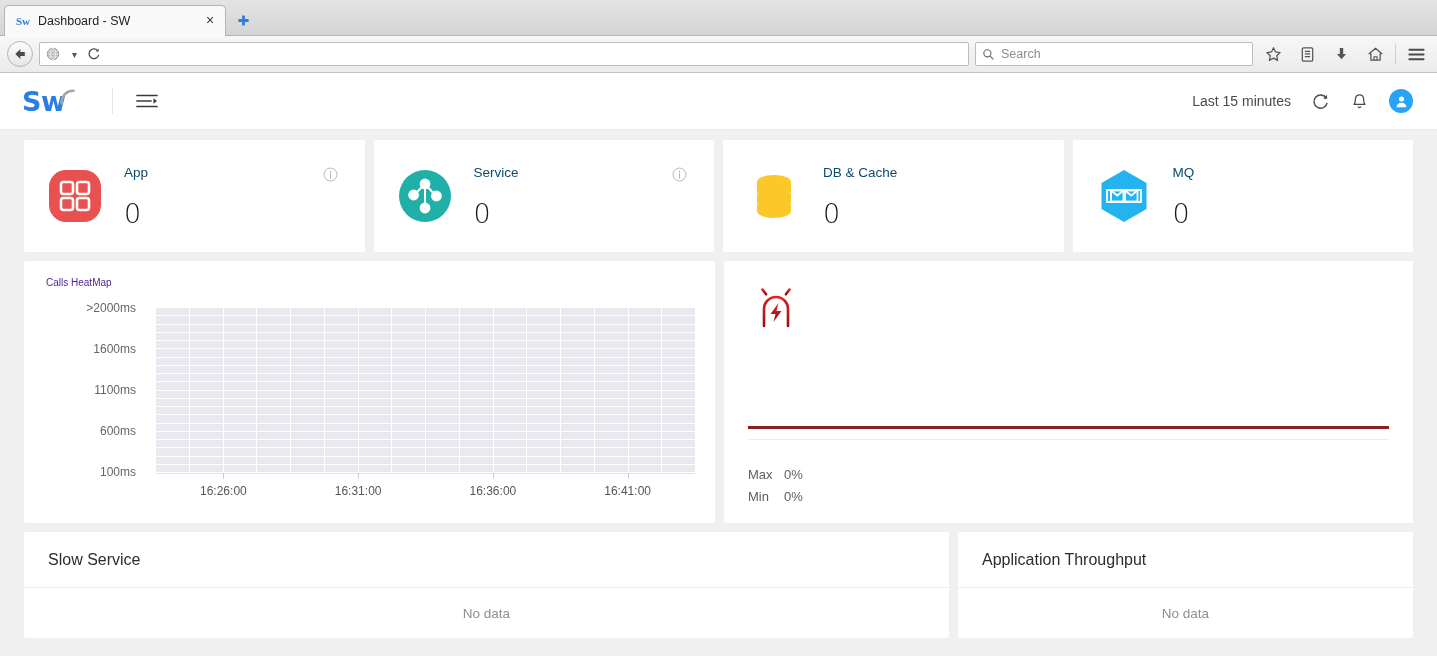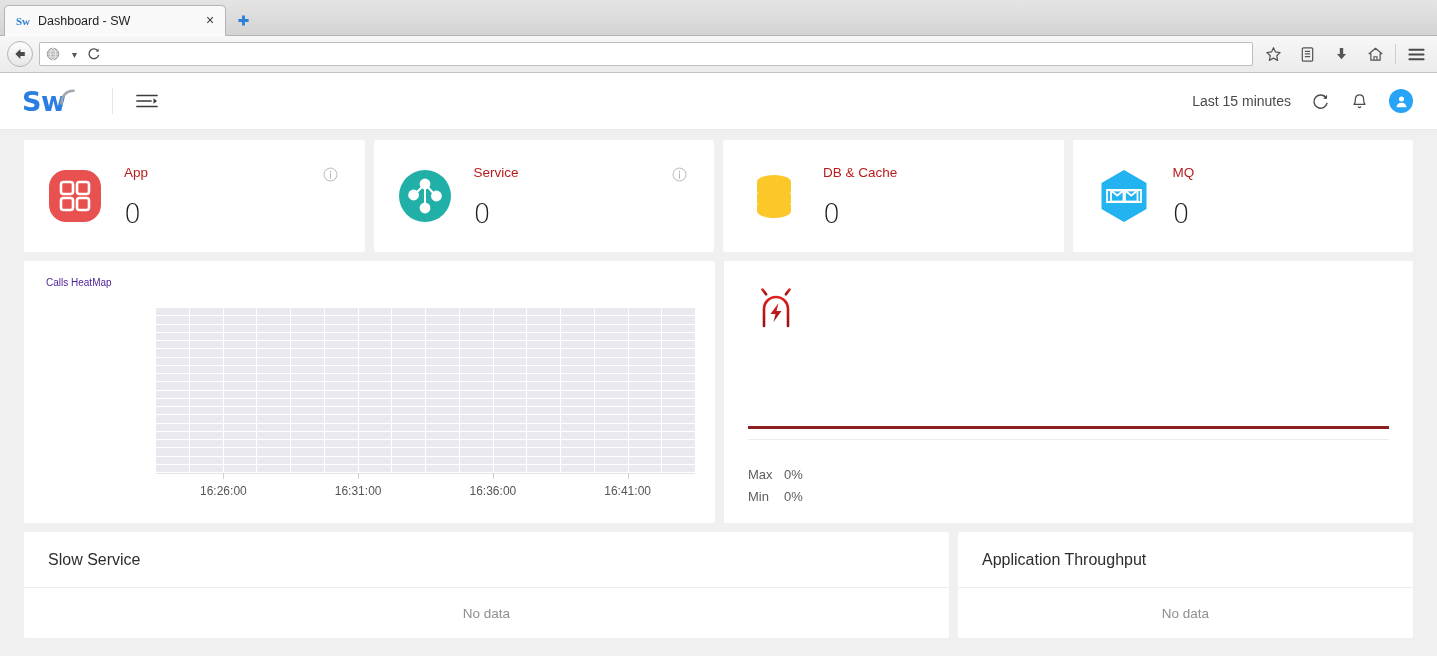--- a/index.html
+++ b/index.html
@@ -136,21 +136,21 @@
   .card { background: #fff; border-radius: 2px; }
 
   .stat-card {
     flex: 1; height: 112px;
     display: flex; align-items: center;
     padding: 0 20px 0 24px;
     position: relative;
   }
   .stat-icon { flex: none; width: 54px; height: 54px; margin-right: 22px; }
   .stat-body { flex: 1; padding-top: 2px; }
-  .stat-label { font-size: 13.5px; color: #b91c1c; margin-bottom: 18px; }
+  .stat-label { font-size: 13.5px; color: #0c4a6e; margin-bottom: 18px; }
   .stat-value {
     font-size: 27px; color: #1c1c1c; line-height: 1.15;
     font-family: "DejaVu Sans", sans-serif; font-weight: 300;
   }
   .info-icon { position: absolute; top: 27px; right: 27px; cursor: pointer; }
 
   .heat-card { width: 691px; flex: none; height: 262px; padding: 16px 10px 0 22px; }
   .panel-title { font-size: 10px; color: #4c1d95; }
   .heat-wrap { position: relative; height: 210px; margin-top: 14px; }
   .y-axis {
@@ -245,20 +245,27 @@
       </svg>
       <span class="url-drop">▾</span>
       <span class="url-reload">
         <svg width="14" height="14" viewBox="0 0 16 16">
           <path d="M12.6 4.6A5.6 5.6 0 1 0 13.4 9" fill="none" stroke="#4a4a4a" stroke-width="1.5"></path>
           <path d="M13.3 1.9v3.3h-3.3z" fill="#4a4a4a"></path>
         </svg>
       </span>
     </div>
 
+    <div class="searchbar">
+      <svg width="13" height="13" viewBox="0 0 16 16">
+        <circle cx="6.6" cy="6.6" r="4.4" fill="none" stroke="#6e6e6e" stroke-width="1.4"></circle>
+        <path d="M10 10l4 4" stroke="#6e6e6e" stroke-width="1.6" fill="none"></path>
+      </svg>
+      <span class="search-ph">Search</span>
+    </div>
 
     <div class="navicon">
       <svg width="17" height="17" viewBox="0 0 18 18">
         <path d="M9 1.8l2.1 4.5 4.9.6-3.6 3.4.95 4.9L9 12.8l-4.35 2.4.95-4.9L2 6.9l4.9-.6z" fill="none" stroke="#555" stroke-width="1.3" stroke-linejoin="round"></path>
       </svg>
     </div>
     <div class="navicon">
       <svg width="17" height="17" viewBox="0 0 18 18">
         <rect x="3.5" y="2" width="11" height="14" rx="1.3" fill="none" stroke="#555" stroke-width="1.3"></rect>
         <path d="M6.2 5.6h5.6M6.2 8.4h5.6M6.2 11.2h5.6" stroke="#555" stroke-width="1.3"></path>
@@ -394,20 +401,27 @@
         <div class="stat-value">0</div>
       </div>
     </div>
   </div>
 
   <div class="row">
 
     <div class="card heat-card">
       <div class="panel-title">Calls HeatMap</div>
       <div class="heat-wrap">
+        <div class="y-axis" id="heat-y">
+            <div class="y-lab" style="top: 6px;">&gt;2000ms</div>
+            <div class="y-lab" style="top: 47px;">1600ms</div>
+            <div class="y-lab" style="top: 88px;">1100ms</div>
+            <div class="y-lab" style="top: 129px;">600ms</div>
+            <div class="y-lab" style="top: 170px;">100ms</div>
+          </div>
         <div class="heat-grid" id="heat-grid">
             <div class="heat-cell" style="background: rgb(233, 233, 239);"></div>
             <div class="heat-cell" style="background: rgb(233, 233, 239);"></div>
             <div class="heat-cell" style="background: rgb(233, 233, 239);"></div>
             <div class="heat-cell" style="background: rgb(233, 233, 239);"></div>
             <div class="heat-cell" style="background: rgb(233, 233, 239);"></div>
             <div class="heat-cell" style="background: rgb(233, 233, 239);"></div>
             <div class="heat-cell" style="background: rgb(233, 233, 239);"></div>
             <div class="heat-cell" style="background: rgb(233, 233, 239);"></div>
             <div class="heat-cell" style="background: rgb(233, 233, 239);"></div>

